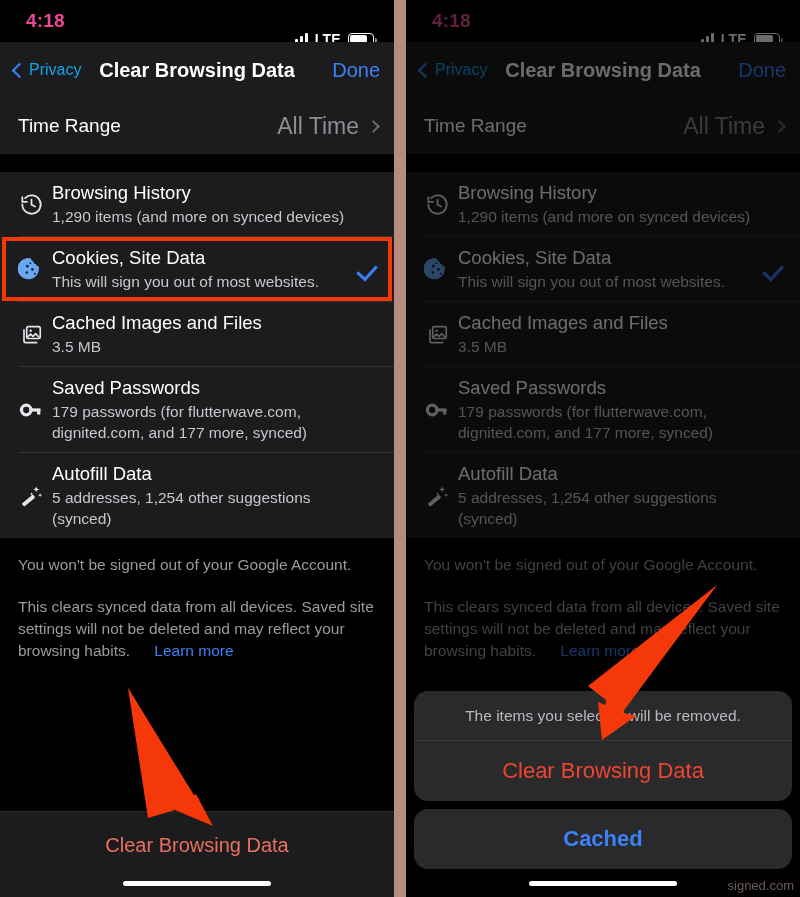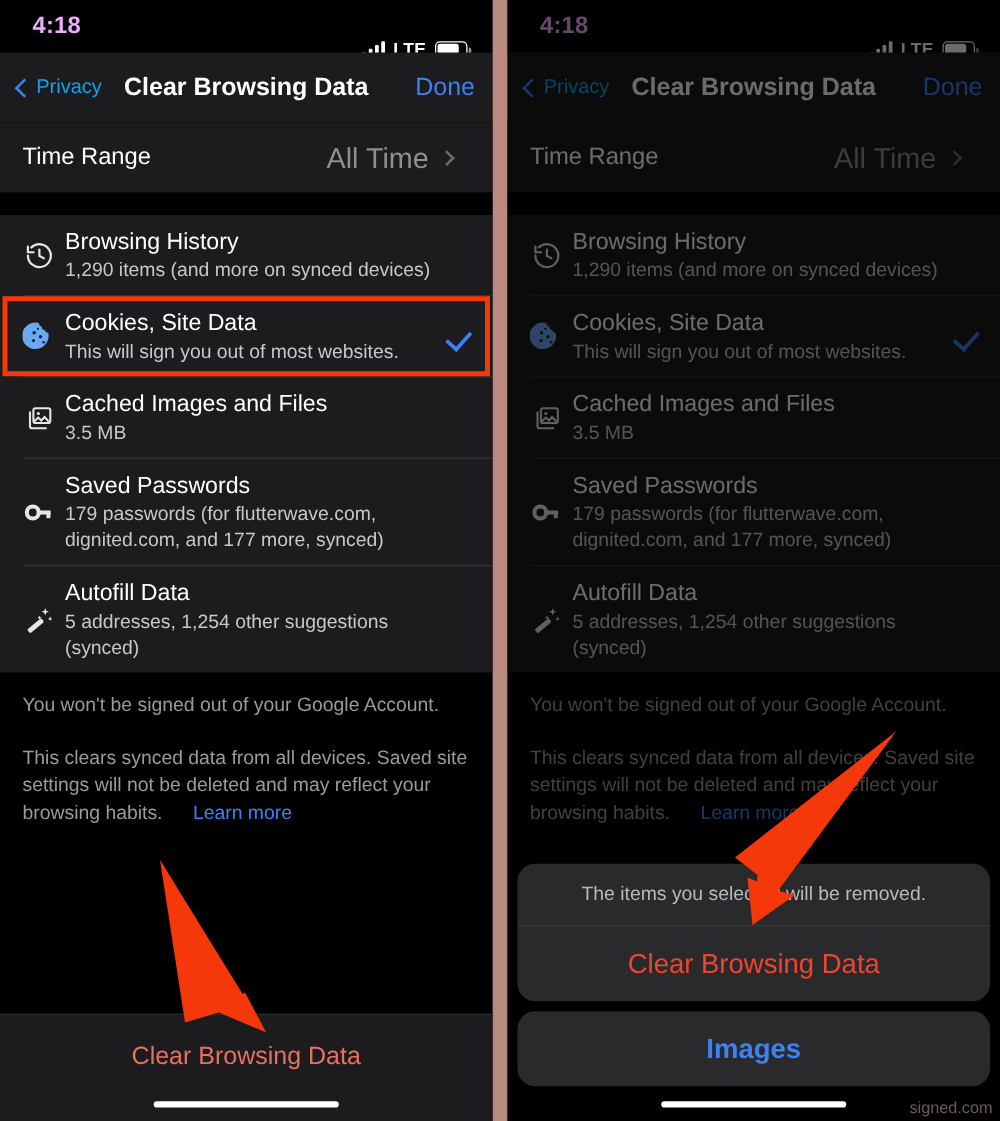--- a/index.html
+++ b/index.html
@@ -28,21 +28,21 @@
   
   .statusbar {
     position:relative;
     height:42px;
     background:#000;
     display:flex; align-items:center;
     padding:0 20px 0 26px;
     justify-content:space-between;
   }
   .clock {
-    color:#f0abfc; font-size:19px; font-weight:600;
+    color:#ec4899; font-size:19px; font-weight:600;
     letter-spacing:.2px;
   }
   .statusright { display:flex; align-items:center; gap:7px;margin-top:36px; }
   .bars { display:flex; align-items:flex-end; gap:2px; height:13px; }
   .bars i { display:block; width:3px; background:#fff; border-radius:1px; }
   .bars i:nth-child(1){height:4px}
   .bars i:nth-child(2){height:7px}
   .bars i:nth-child(3){height:10px}
   .bars i:nth-child(4){height:13px}
   .lte { color:#fff; font-size:14px; font-weight:700; letter-spacing:.3px; }
@@ -83,21 +83,21 @@
 
   
   .content { background:#000; height:calc(897px - 42px - 56px); position:relative; }
   .group { background:#1c1c1e; }
   .rowline { height:1px; background:#323234; margin-left:18px; }
   .groupgap { height:18px; background:#000; }
 
   .row {
     display:flex; align-items:center;
     min-height:56px;
-    padding:0 32px 0 18px;
+    padding:0 16px 0 18px;
     cursor:pointer;
   }
   .row-label { color:#fff; font-size:19px; }
   .row-value { margin-left:auto; color:#8e8e93; font-size:23px; }
   .chevright {
     width:9px; height:9px;
     border-right:2.2px solid #6b6b70; border-top:2.2px solid #6b6b70;
     transform:rotate(45deg);
     margin-left:10px;
   }
@@ -483,21 +483,21 @@
     </div>
 
     <div class="dimmer"></div>
 
     <div class="sheet">
       <div class="sheet-group">
         <div class="sheet-msg">The items you selected will be removed.</div>
         <div class="sheet-div"></div>
         <div class="sheet-action">Clear Browsing Data</div>
       </div>
-      <div class="sheet-cancel">Images</div>
+      <div class="sheet-cancel">Cached</div>
     </div>
     <div class="homebar" style="z-index:7;"></div>
 
     <svg class="arrow" style="left:0;top:0;" width="394" height="897" viewBox="0 0 394 897">
       <path d="M311 585 L196 740 L200 700 L182 686 Z" fill="#f4380a"></path>
       <path d="M311 585 L214 712 L230 716 L196 740 L192 702 L206 708 Z" fill="#f4380a"></path>
     </svg>
 
     <div class="wm">signed.com</div>
   </div>

